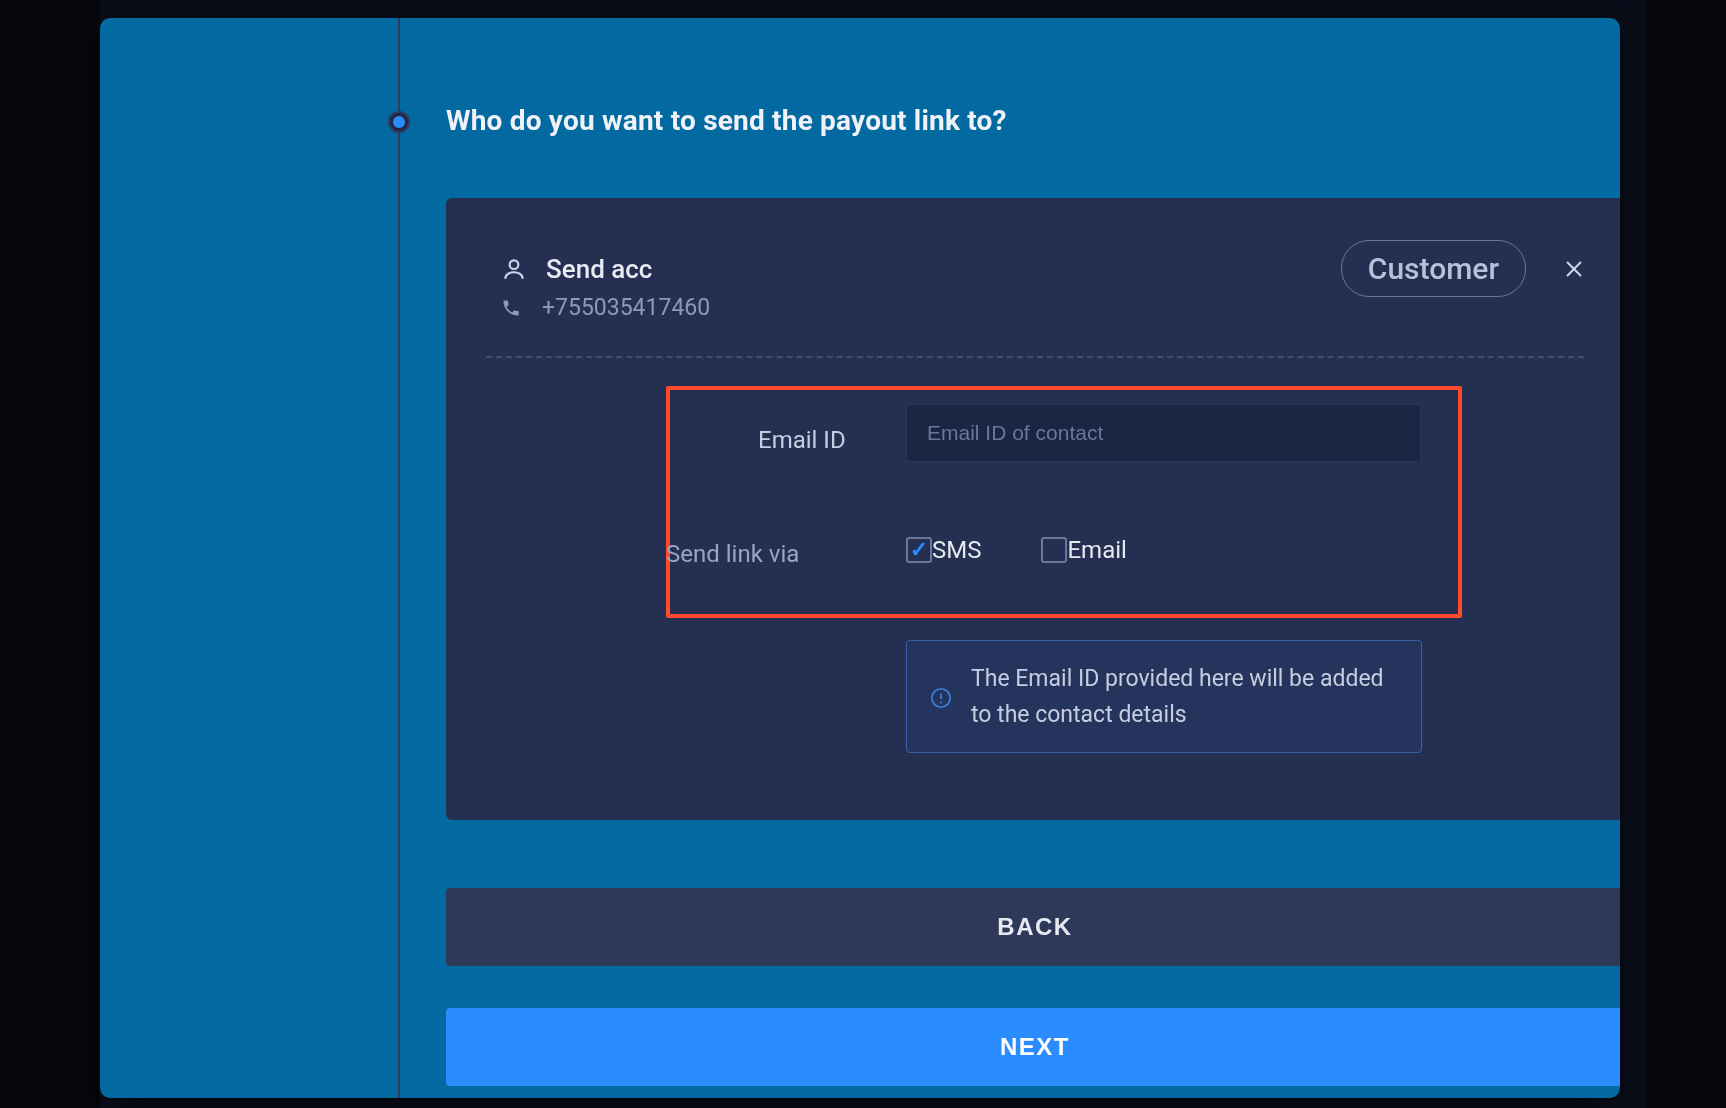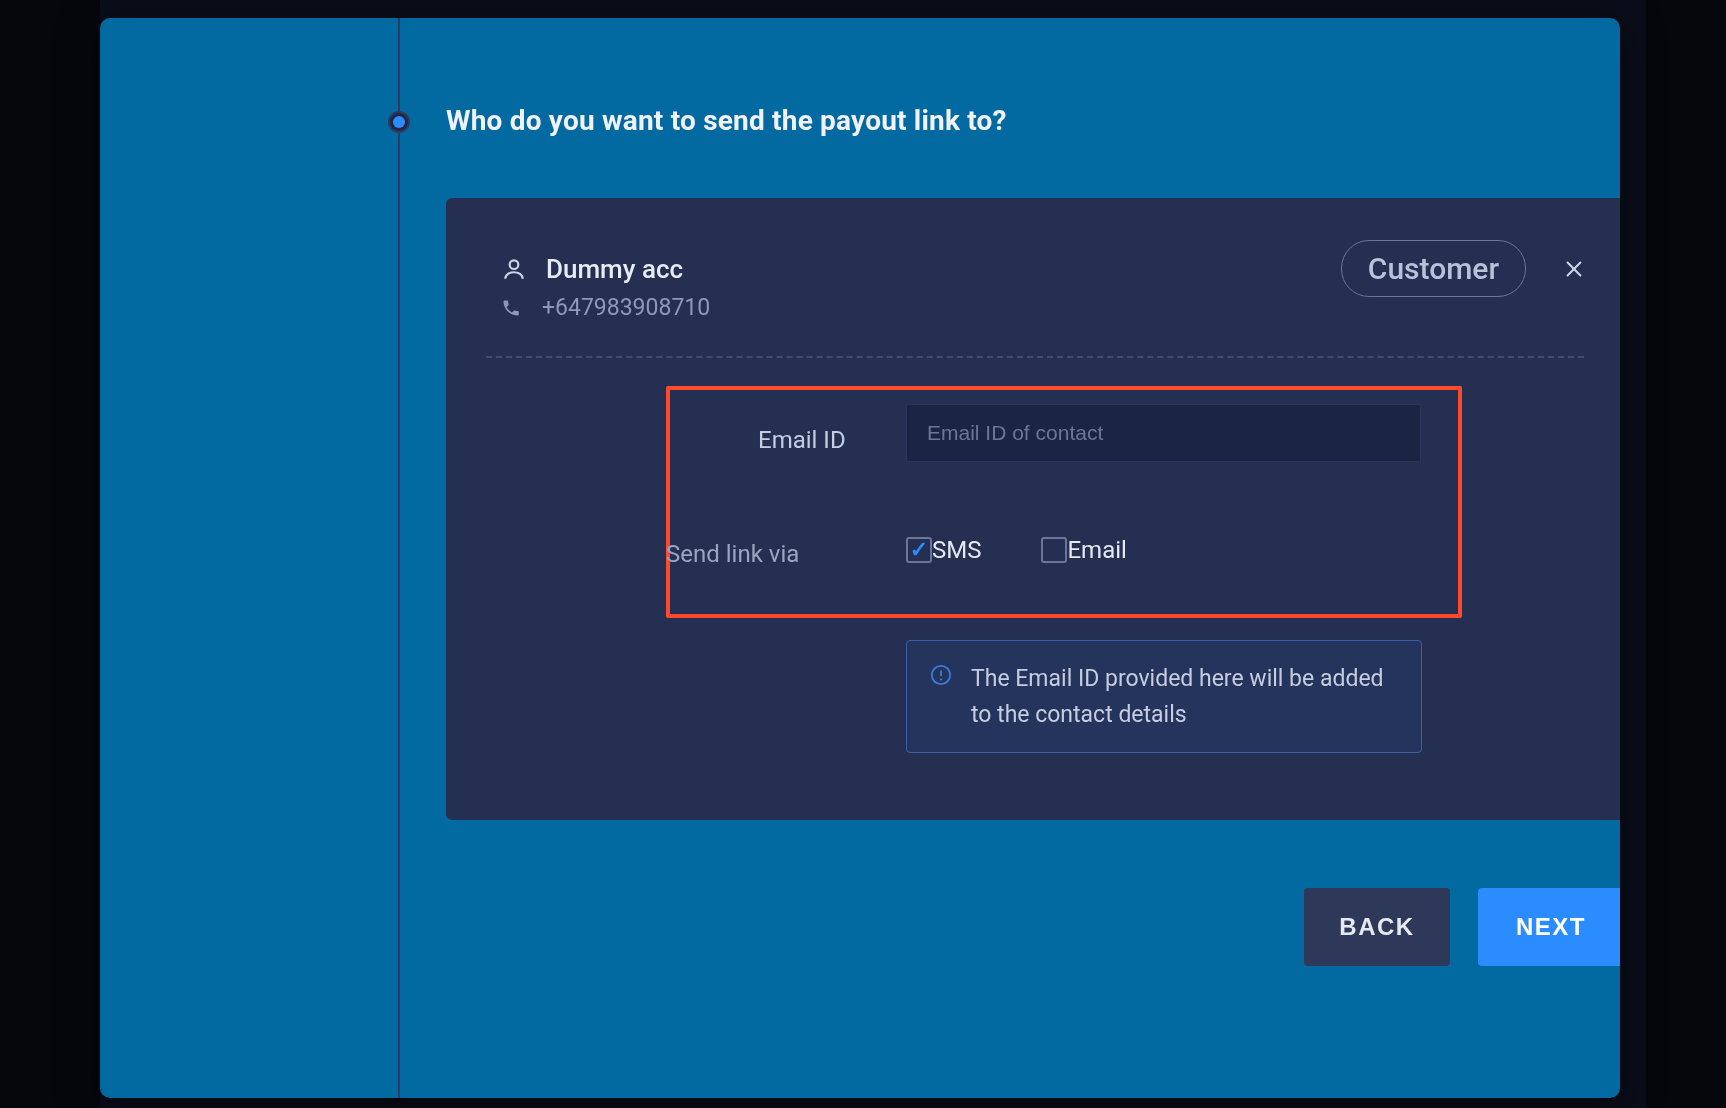--- a/index.html
+++ b/index.html
@@ -223,21 +223,21 @@
   .info-banner {
     position: absolute;
     left: 460px;
     top: 442px;
     width: 516px;
     border: 1.5px solid #3a5fa8;
     border-radius: 4px;
     background: rgba(43,140,255,0.06);
     padding: 20px 22px;
     display: flex;
-    align-items: flex-start;
+    align-items: center;
     gap: 18px;
   }
   .info-icon {
     width: 24px; height: 24px;
     flex: 0 0 auto;
     color: #3a7bd5;
     display: flex; align-items: center; justify-content: center;
     margin-top: 2px;
   }
   .info-text {
@@ -245,21 +245,22 @@
     line-height: 1.55;
     color: #c7cde0;
   }
   .footer-buttons {
     position: absolute;
     left: 346px;
     top: 870px;
     width: 1178px;
     display: flex;
     justify-content: flex-end;
-    gap: 28px;
+    gap: 42px;
+    flex-direction: column;
   }
   .btn {
     height: 78px;
     min-width: 146px;
     padding: 0 34px;
     border: none;
     border-radius: 4px;
     font-size: 24px;
     font-weight: 700;
     letter-spacing: 1.5px;
@@ -293,37 +294,37 @@
 
     <div class="card">
 
       <div class="contact-row">
         <span class="contact-icon">
           <svg width="26" height="26" viewBox="0 0 24 24" fill="none" stroke="currentColor" stroke-width="2">
             <circle cx="12" cy="8" r="4"></circle>
             <path d="M4 21c0-4 4-6 8-6s8 2 8 6"></path>
           </svg>
         </span>
-        <span class="contact-name">Dummy acc</span>
+        <span class="contact-name">Send acc</span>
         <span class="role-badge">Customer</span>
         <span class="close-btn">
           <svg width="22" height="22" viewBox="0 0 24 24" fill="none" stroke="currentColor" stroke-width="2.2" stroke-linecap="round">
             <line x1="5" y1="5" x2="19" y2="19"></line>
             <line x1="19" y1="5" x2="5" y2="19"></line>
           </svg>
         </span>
       </div>
 
       <div class="phone-row">
         <span class="phone-icon">
           <svg width="20" height="20" viewBox="0 0 24 24" fill="currentColor">
             <path d="M6.6 10.8c1.4 2.8 3.8 5.2 6.6 6.6l2.2-2.2c.3-.3.7-.4 1.1-.3 1.2.4 2.5.6 3.8.6.6 0 1 .4 1 1V20c0 .6-.4 1-1 1C10.6 21 3 13.4 3 4c0-.6.4-1 1-1h3.5c.6 0 1 .4 1 1 0 1.3.2 2.6.6 3.8.1.4 0 .8-.3 1.1L6.6 10.8z"></path>
           </svg>
         </span>
-        <span class="phone-text">+647983908710</span>
+        <span class="phone-text">+755035417460</span>
       </div>
 
       <div class="dashed-divider"></div>
 
       <div class="highlight-box"></div>
 
       <div class="email-label">Email ID</div>
       <input class="email-input" type="text" placeholder="Email ID of contact" style="">
 
       <div class="sendvia-label">Send link via</div>

